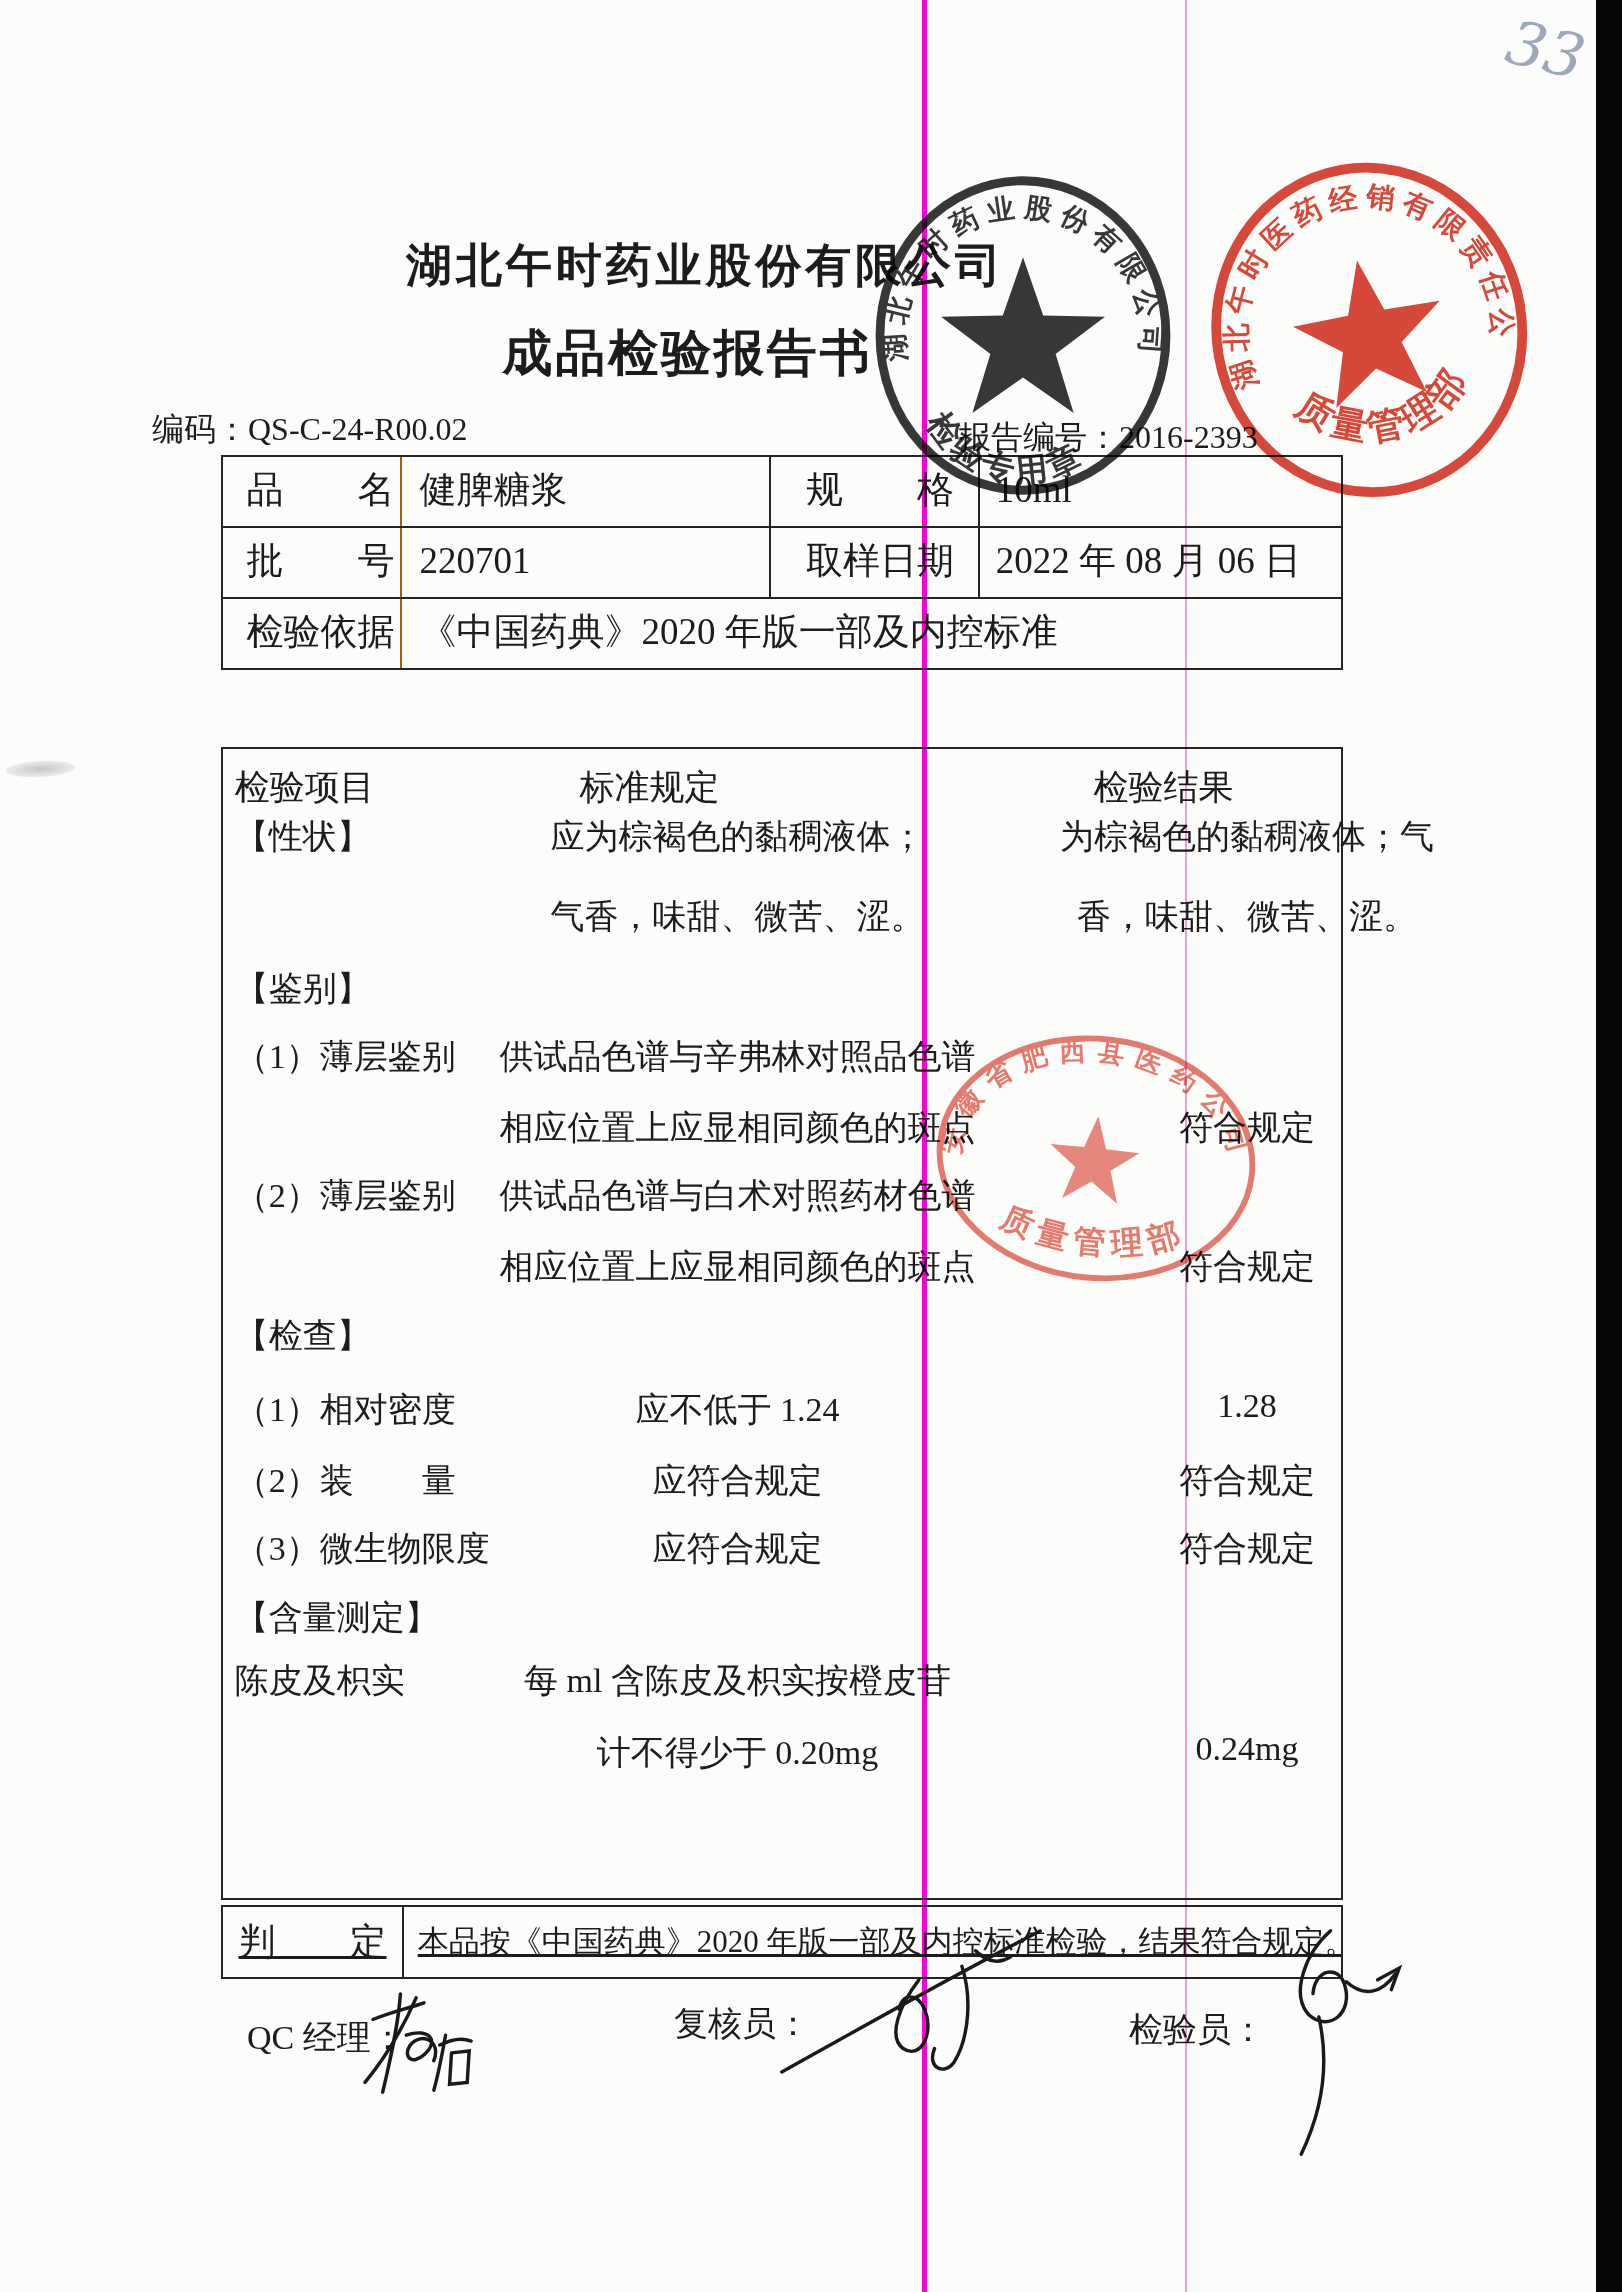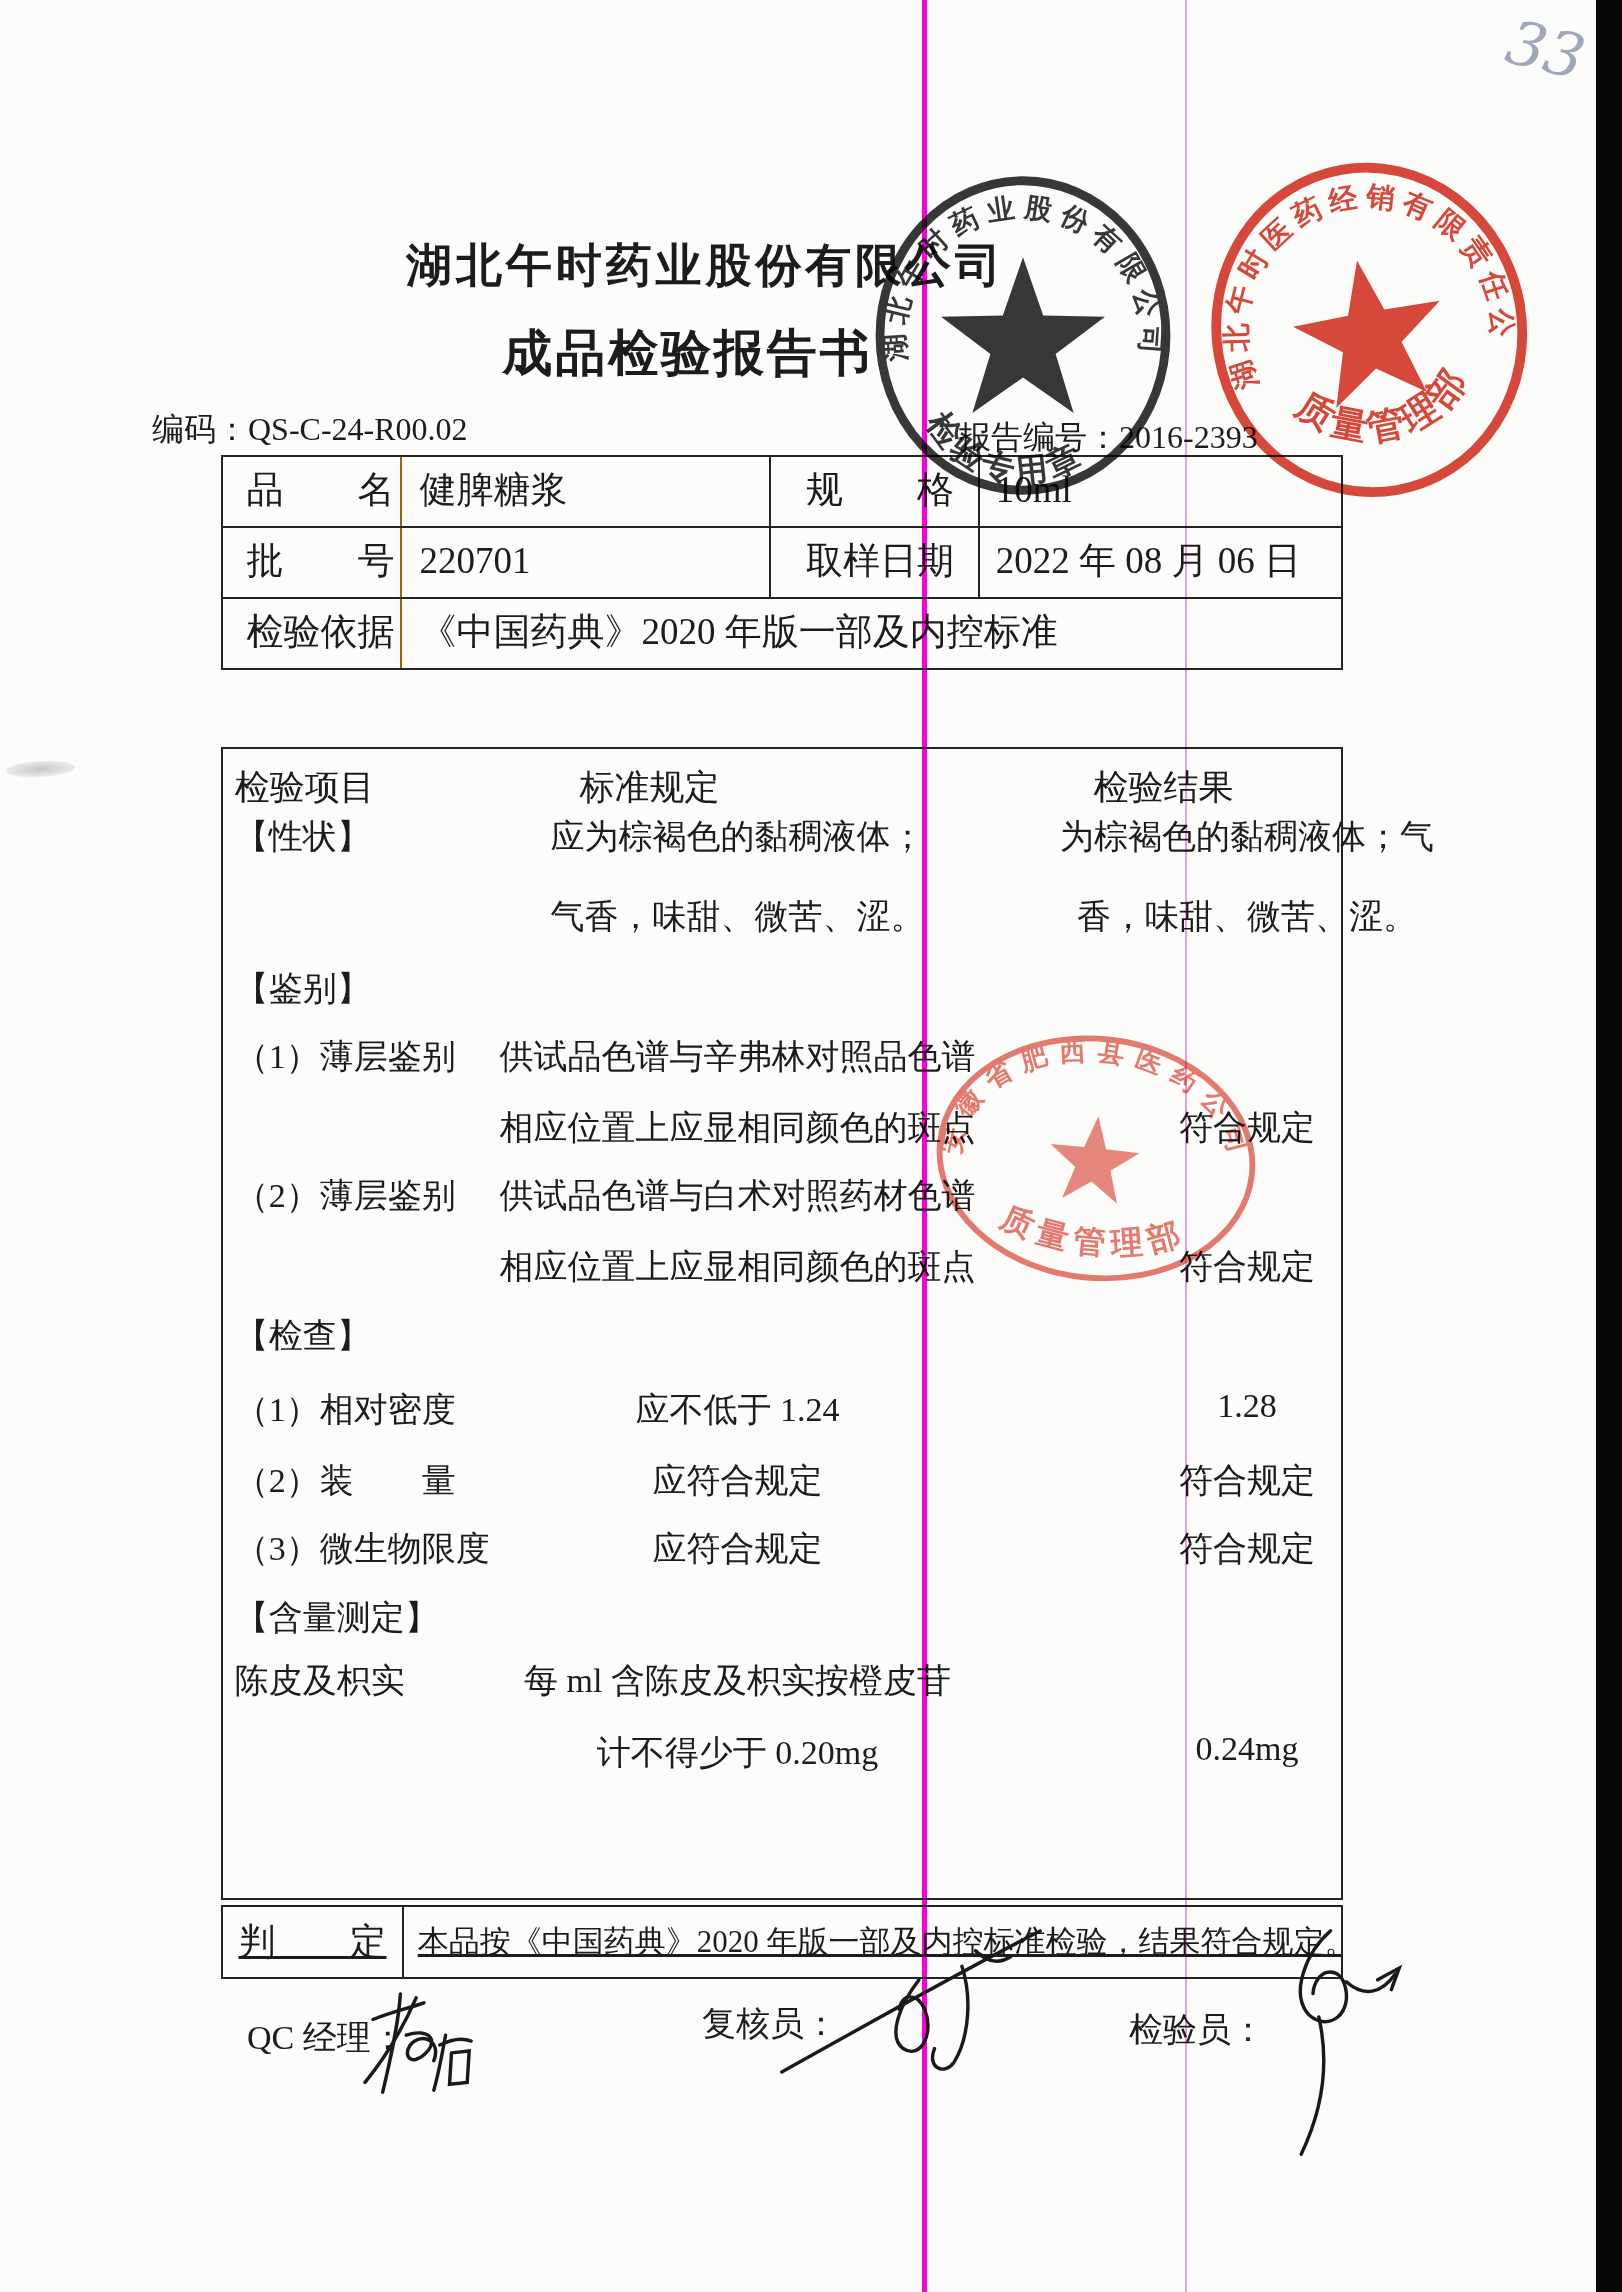--- a/index.html
+++ b/index.html
@@ -42,21 +42,21 @@
 
   
   .verdict{left:221px;top:1905px;width:1122px;height:74px;border:2.9px solid #242424;
            box-sizing:border-box;display:flex;text-decoration:underline;}
   .v-label{width:179px;border-right:2px solid #242424;text-align:center;font-size:37px;line-height:69px;}
   .v-text{flex:1;font-size:31px;line-height:69px;padding-left:13.7px;white-space:nowrap;overflow:hidden;}
 
   
   .sig-label{font-size:34px;white-space:nowrap;}
   .sig-qc{left:247px;top:2015px;}
-  .sig-rev{left:674px;top:2001px;margin-left:28px;}
+  .sig-rev{left:674px;top:2001px;}
   .sig-insp{left:1129px;top:2007px;}
   .sig-svg{position:absolute;}
   .sig-svg path{fill:none;stroke:#1a1a1a;stroke-width:3.5;stroke-linecap:round;}
 
   
   .stamp{position:absolute;mix-blend-mode:multiply;}
   .stamp-black{left:866px;top:169px;opacity:.88;}
   .stamp-redtop{left:1208px;top:161px;opacity:.92;transform:rotate(-10deg);}
   .stamp-redmid{left:929px;top:1031px;opacity:.78;transform:rotate(6deg);}
 

